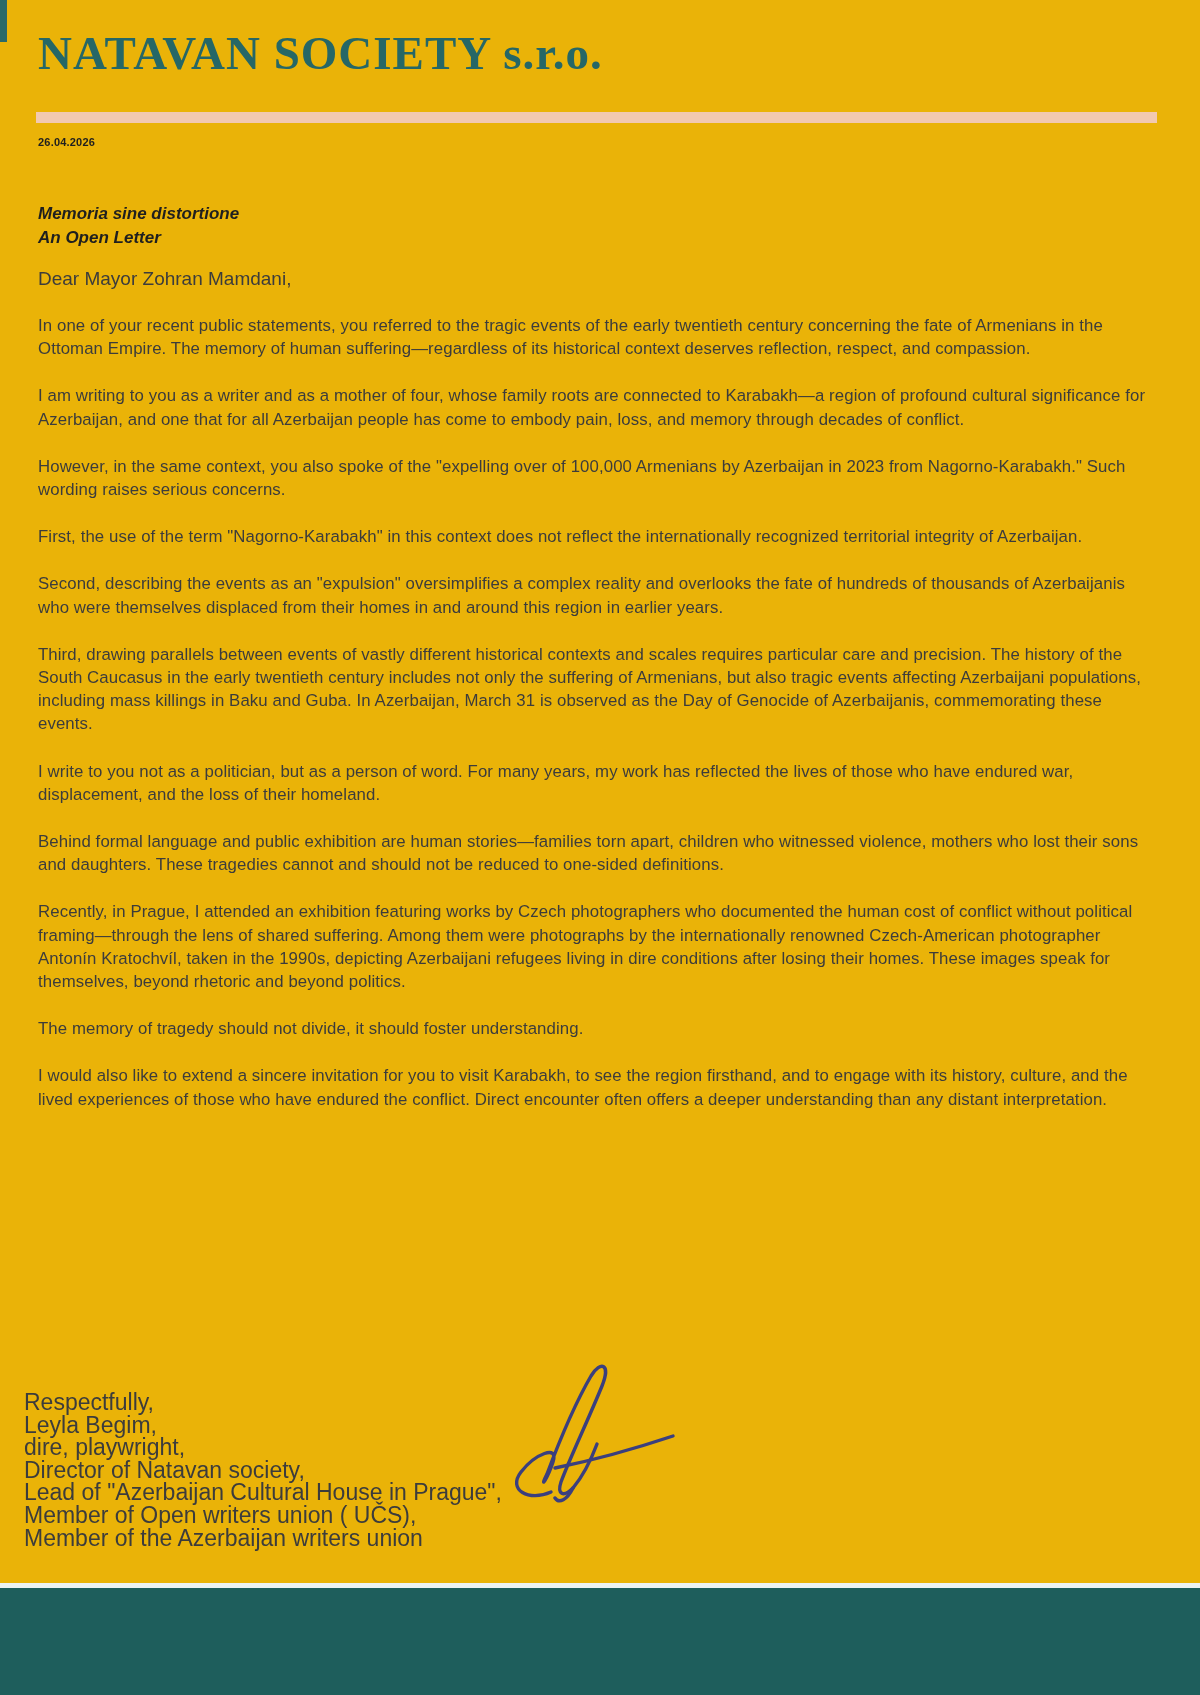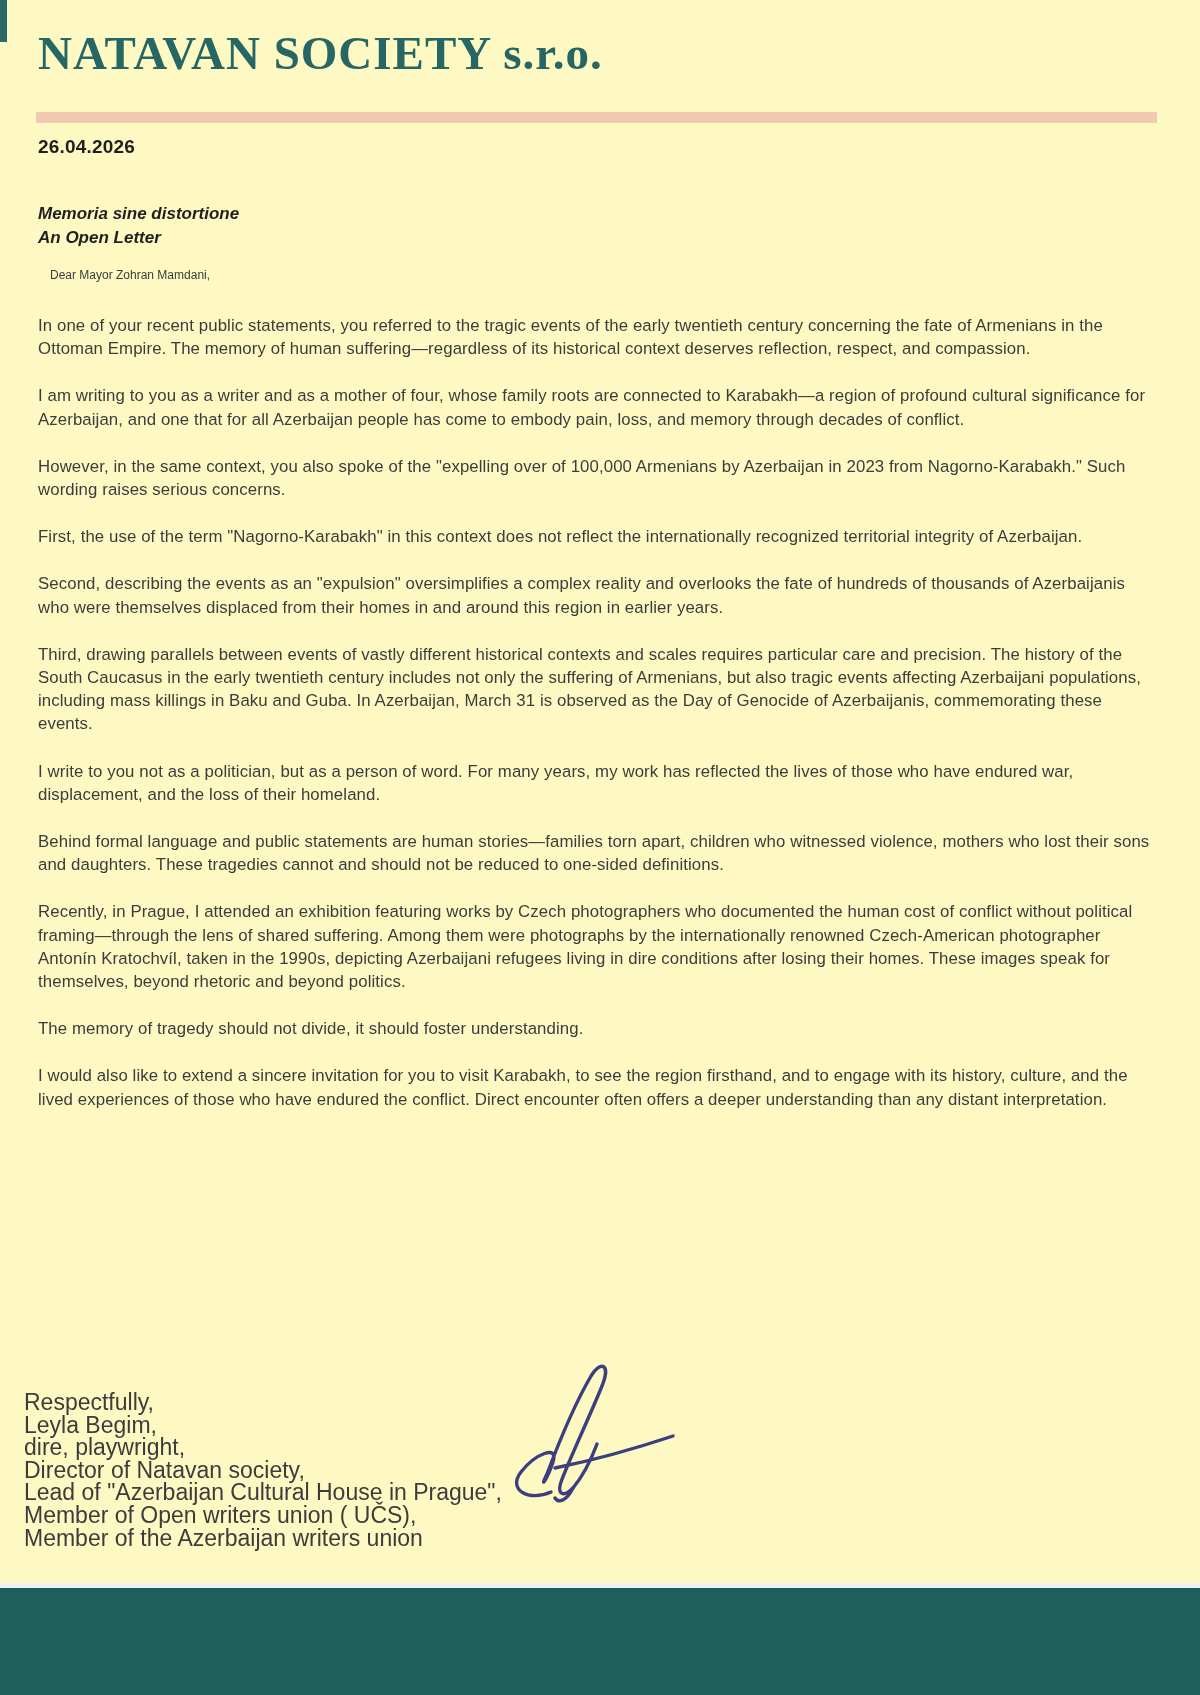--- a/index.html
+++ b/index.html
@@ -1,19 +1,19 @@
 <!DOCTYPE html>
 <html><head>
 <meta charset="utf-8">
 <style>
   html,body{margin:0;padding:0;background:#ffffff;}
   .page{
     position:relative;
     width:1200px;height:1695px;
-    background:#fef9c3;
+    background:#eab308;
     overflow:hidden;
     font-family:"Liberation Sans", sans-serif;
     color:#3c3c3c;
   }
   .corner-accent{
     position:absolute;left:0;top:0;width:7px;height:42px;background:#2a6968;
   }
   .company-title{
     position:absolute;left:38px;top:26px;
     font-family:"Liberation Serif", serif;
@@ -22,29 +22,29 @@
     letter-spacing:1px;
     color:#266766;
     white-space:nowrap;
   }
   .header-divider{
     position:absolute;left:36px;top:112px;width:1121px;height:11px;
     background:#f2c9b1;
   }
   .letter-date{
     position:absolute;left:38px;top:136px;
-    font-weight:700;font-size:19px;color:#1f1f1f;letter-spacing:.2px;text-align:center;
+    font-weight:700;font-size:11px;color:#1f1f1f;letter-spacing:.2px;text-align:center;
   }
   .subject-block{
     position:absolute;left:38px;top:202px;
     font-weight:700;font-size:17px;line-height:23.5px;color:#1f1f1f;font-style:italic;
   }
   .salutation{
     position:absolute;left:38px;top:268px;
-    font-size:12px;color:#3c3c3c;margin-left:12px;
+    font-size:19px;color:#3c3c3c;
   }
   .body-block{
     position:absolute;left:38px;top:314px;width:1120px;
     font-size:16.8px;line-height:23.2px;color:#3c3c3c;
     letter-spacing:.1px;
   }
   .body-block p{margin:0 0 24px 0;}
   .closing-block{
     position:absolute;left:24px;top:1391px;
     font-size:23px;line-height:22.6px;color:#3c3c3c;
@@ -81,21 +81,21 @@
   <div class="salutation">Dear Mayor Zohran Mamdani,</div>
 
   <div class="body-block">
     <p>In one of your recent public statements, you referred to the tragic events of the early twentieth century concerning the fate of Armenians in the Ottoman Empire. The memory of human suffering—regardless of its historical context deserves reflection, respect, and compassion.</p>
     <p>I am writing to you as a writer and as a mother of four, whose family roots are connected to Karabakh—a region of profound cultural significance for Azerbaijan, and one that for all Azerbaijan people has come to embody pain, loss, and memory through decades of conflict.</p>
     <p>However, in the same context, you also spoke of the "expelling over of 100,000 Armenians by Azerbaijan in 2023 from Nagorno-Karabakh." Such wording raises serious concerns.</p>
     <p>First, the use of the term "Nagorno-Karabakh" in this context does not reflect the internationally recognized territorial integrity of Azerbaijan.</p>
     <p>Second, describing the events as an "expulsion" oversimplifies a complex reality and overlooks the fate of hundreds of thousands of Azerbaijanis who were themselves displaced from their homes in and around this region in earlier years.</p>
     <p>Third, drawing parallels between events of vastly different historical contexts and scales requires particular care and precision. The history of the South Caucasus in the early twentieth century includes not only the suffering of Armenians, but also tragic events affecting Azerbaijani populations, including mass killings in Baku and Guba. In Azerbaijan, March 31 is observed as the Day of Genocide of Azerbaijanis, commemorating these events.</p>
     <p>I write to you not as a politician, but as a person of word. For many years, my work has reflected the lives of those who have endured war, displacement, and the loss of their homeland.</p>
-    <p>Behind formal language and public statements are human stories—families torn apart, children who witnessed violence, mothers who lost their sons and daughters. These tragedies cannot and should not be reduced to one-sided definitions.</p>
+    <p>Behind formal language and public exhibition are human stories—families torn apart, children who witnessed violence, mothers who lost their sons and daughters. These tragedies cannot and should not be reduced to one-sided definitions.</p>
     <p>Recently, in Prague, I attended an exhibition featuring works by Czech photographers who documented the human cost of conflict without political framing—through the lens of shared suffering. Among them were photographs by the internationally renowned Czech-American photographer Antonín Kratochvíl, taken in the 1990s, depicting Azerbaijani refugees living in dire conditions after losing their homes. These images speak for themselves, beyond rhetoric and beyond politics.</p>
     <p>The memory of tragedy should not divide, it should foster understanding.</p>
     <p>I would also like to extend a sincere invitation for you to visit Karabakh, to see the region firsthand, and to engage with its history, culture, and the lived experiences of those who have endured the conflict. Direct encounter often offers a deeper understanding than any distant interpretation.</p>
   </div>
 
   <div class="closing-block">
     <div>Respectfully,</div>
     <div>Leyla Begim,</div>
     <div>dire, playwright,</div>
     <div>Director of Natavan society,</div>

